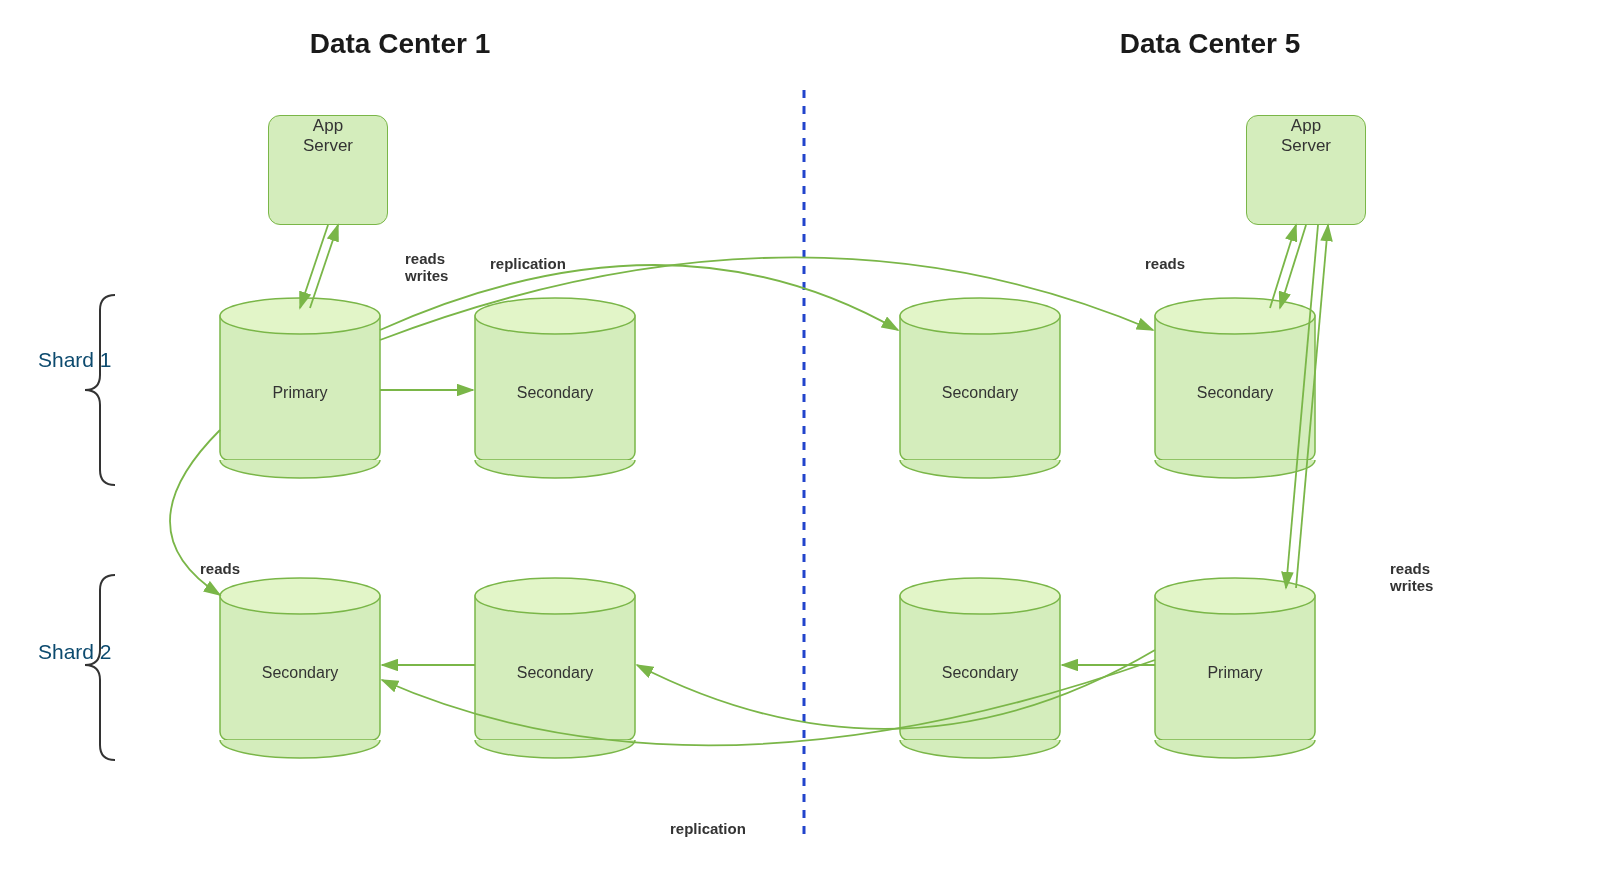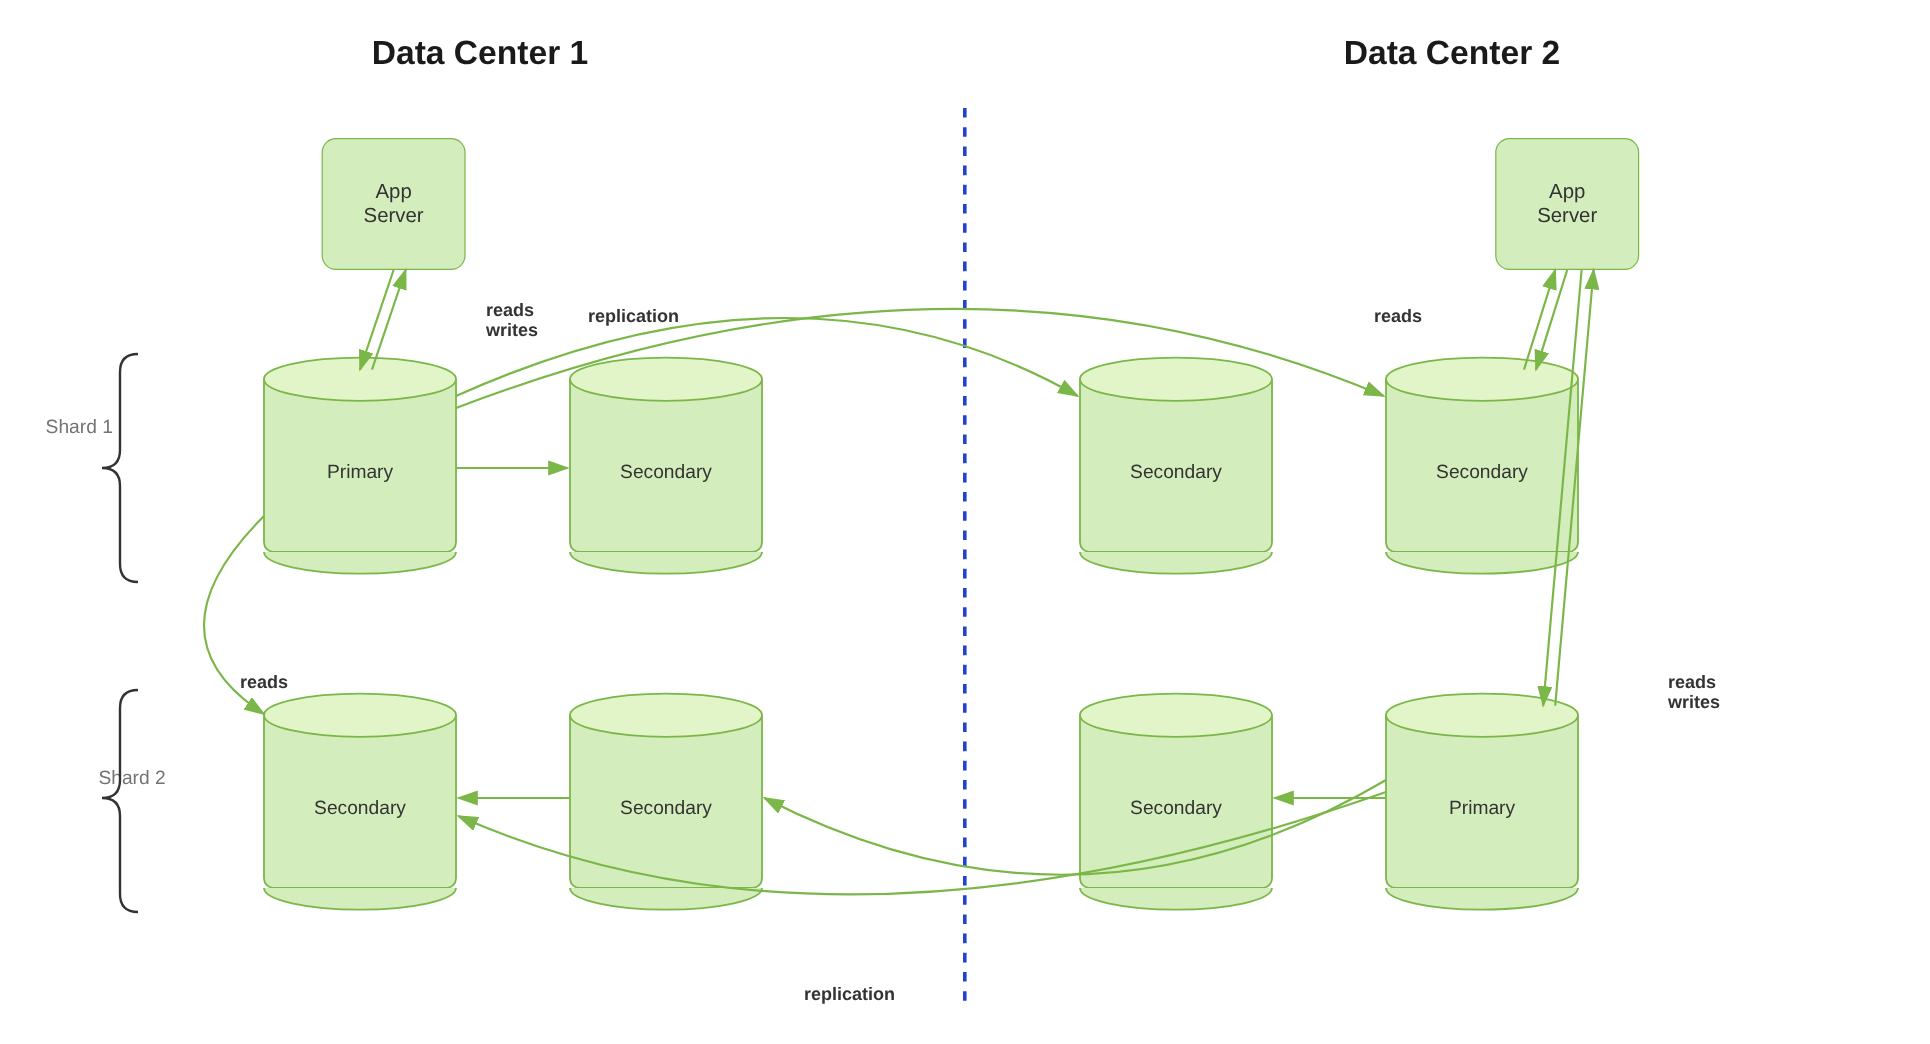--- a/index.html
+++ b/index.html
@@ -20,62 +20,61 @@
       text-align: center;
     }
 
     
     .app-server {
       position: absolute;
       background: #d4edbc;
       border: 1.5px solid #7ab648;
       border-radius: 12px;
       display: flex;
-      align-items: center;
       justify-content: center;
       font-size: 17px;
       color: #333;
       text-align: center;
       font-weight: normal;
     }
 
     
     .label {
       position: absolute;
       font-size: 15px;
       color: #333;
       font-weight: bold;
     }
 
     
     .shard-label {
       position: absolute;
-      font-size: 16px;
-      color: #737373;
+      font-size: 21px;
+      color: #0c4a6e;
     }
 
     
     svg.diagram-svg {
       position: absolute;
       top: 0;
       left: 0;
       width: 1608px;
       height: 870px;
       pointer-events: none;
     }
   </style>
 </head>
 <body>
 
 <div class="title" style="left: 220px; top: 28px; width: 360px;">Data Center 1</div>
-<div class="title" style="left: 1030px; top: 28px; width: 360px;">Data Center 2</div>
+<div class="title" style="left: 1030px; top: 28px; width: 360px;">Data Center 5</div>
 
 <div class="shard-label" style="left: 38px; top: 348px;">Shard 1</div>
 
-<div class="shard-label" style="left: 38px; top: 640px; margin-left: 44px;">Shard 2</div>
+<div class="shard-label" style="left: 38px; top: 640px;">Shard 2</div>
 
 <div class="app-server" style="left: 268px; top: 115px; width: 120px; height: 110px;">
   <span style="white-space: pre-line; text-align:center;">App
 Server</span>
 </div>
 
 <div class="app-server" style="left: 1246px; top: 115px; width: 120px; height: 110px;">
   <span style="white-space: pre-line; text-align:center;">App
 Server</span>
 </div>

